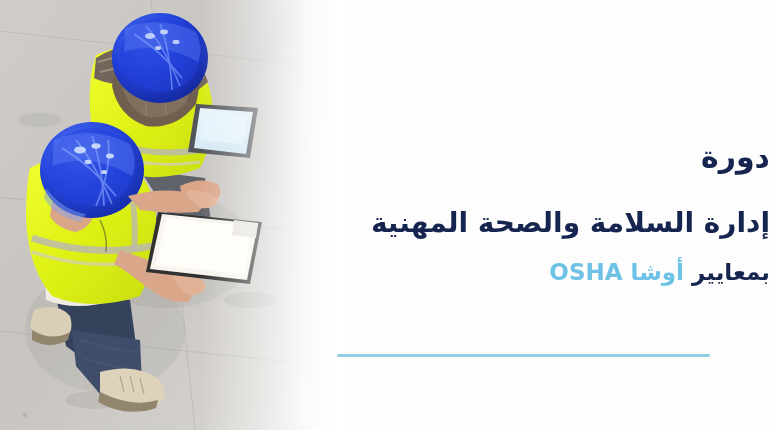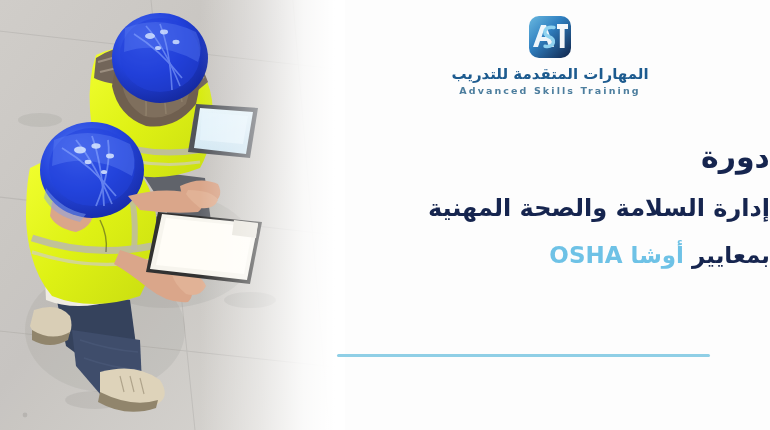--- a/index.html
+++ b/index.html
@@ -53,21 +53,21 @@
 
   #title-block{
     position:absolute;left:-10px;top:140px;width:450px;
     direction:rtl;
   }
   .t-line{
     color:#16254f;font-weight:bold;line-height:1.15;
     white-space:nowrap;
   }
   #t1{font-size:30px;}
-  #t2{font-size:24px;margin-top:20px;}
+  #t2{font-size:28px;margin-top:32px;}
   #t3{font-size:23px;margin-top:20px;}
   .accent{color:#6ec2e6;}
 
   #divider{
     position:absolute;left:7px;top:354px;width:373px;height:3px;
     background:#8fcfe6;border-radius:2px;
   }
 </style>
 </head>
 <body>
@@ -244,37 +244,20 @@
         <path d="M234 220 L258 223 L256 238 L232 235 Z" fill="#e7e4da"></path>
       </g>
 
       <rect x="0" y="0" width="345" height="430" fill="#ffffff" opacity="0.03"></rect>
     </svg>
     <div id="photo-fade"></div>
   </div>
 
   <div id="content">
 
-    <div id="logo-block">
-      <svg id="logo-mark" viewBox="0 0 46 46" xmlns="http://www.w3.org/2000/svg">
-        <defs>
-          <linearGradient id="markG" x1="0" y1="0" x2="1" y2="1">
-            <stop offset="0%" stop-color="#6ab9e0"></stop>
-            <stop offset="42%" stop-color="#2f7fc0"></stop>
-            <stop offset="100%" stop-color="#102349"></stop>
-          </linearGradient>
-        </defs>
-        <rect x="2" y="2" width="42" height="42" rx="10" ry="10" fill="url(#markG)"></rect>
-        <path d="M6 33 L14 11 L19 11 L27 33 L22 33 L20 27 L13 27 L11 33 Z M14.6 23 L18.4 23 L16.5 17 Z" fill="#ffffff" opacity="0.92"></path>
-        <path d="M30 10 L41 10 L41 15 L37.6 15 L37.6 34 L32.8 34 L32.8 15 L30 15 Z" fill="#ffffff" opacity="0.95"></path>
-        <path d="M27 13.5 Q20.5 12.2 18.2 16.4 Q16.6 20.4 21.4 22.4 Q27.4 24.6 26.4 28.6 Q25 33.4 18 32.2" fill="none" stroke="#8fd2f0" stroke-width="3.4" stroke-linecap="round"></path>
-      </svg>
-      <div id="logo-ar">المهارات المتقدمة للتدريب</div>
-      <div id="logo-en">Advanced Skills Training</div>
-    </div>
 
     <div id="title-block">
       <div class="t-line" id="t1">دورة</div>
       <div class="t-line" id="t2">إدارة السلامة والصحة المهنية</div>
       <div class="t-line" id="t3"><span>بمعايير</span> <span class="accent">أوشا OSHA</span></div>
     </div>
 
     <div id="divider"></div>
 
   </div>

